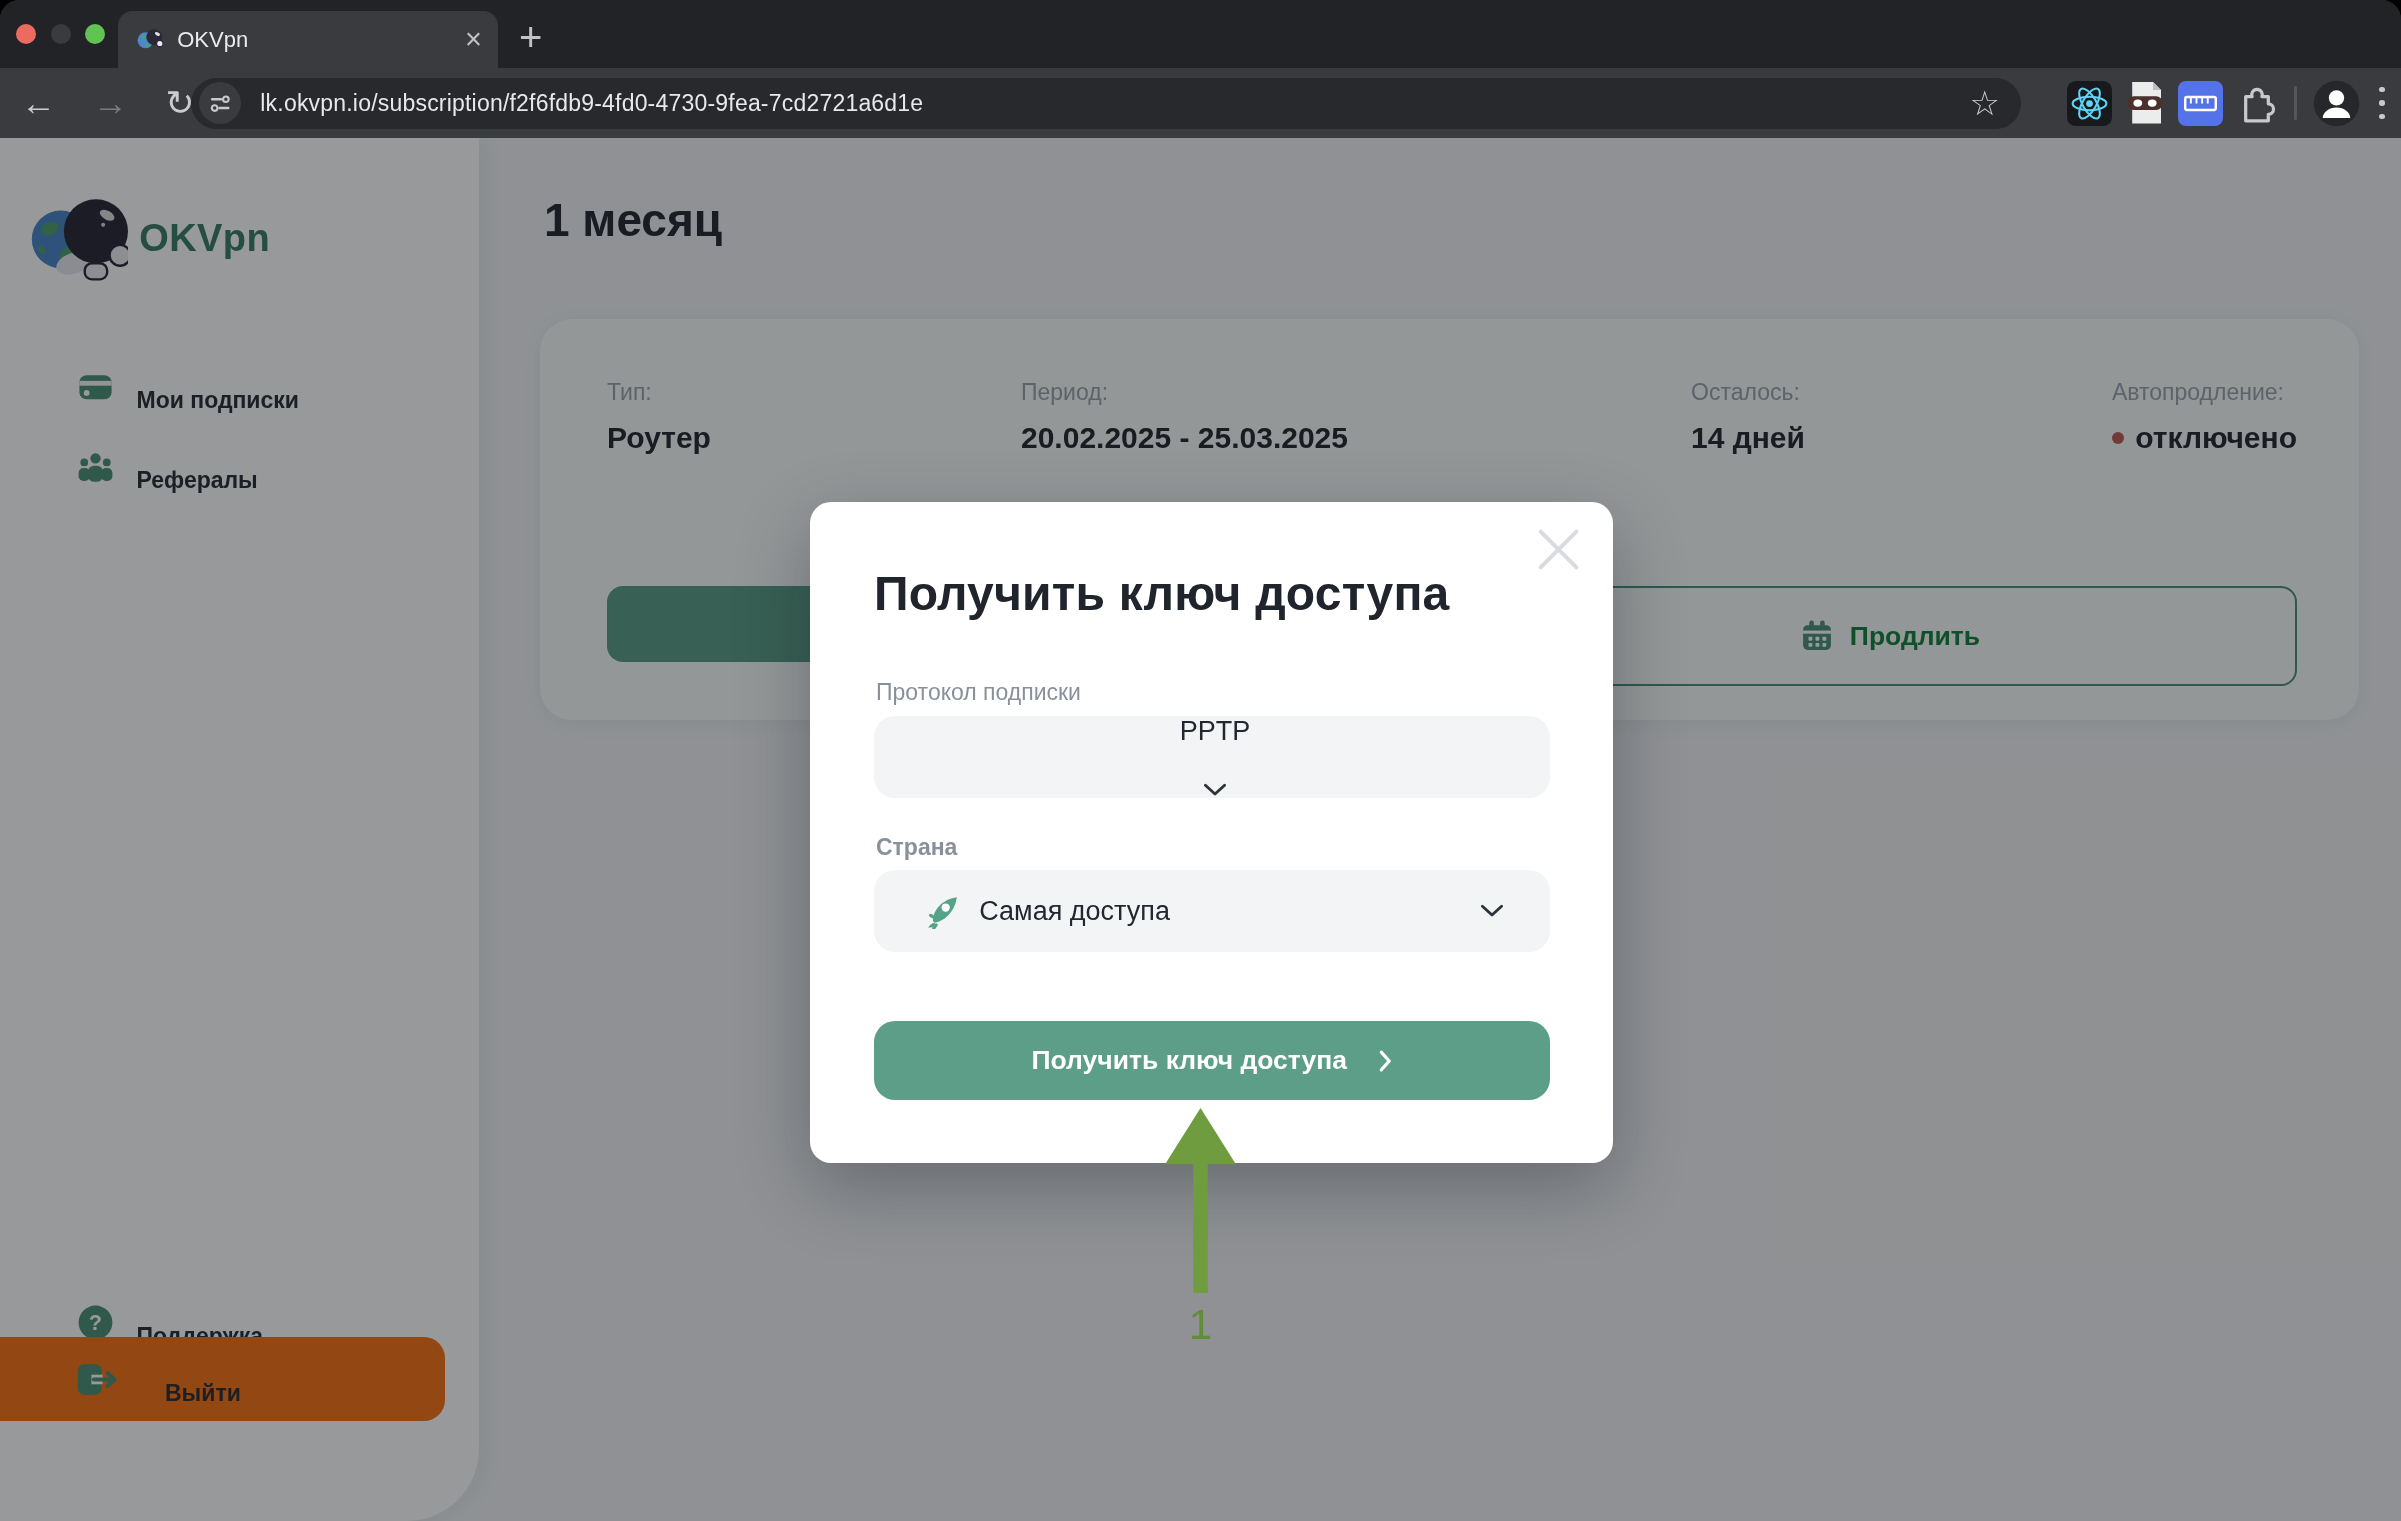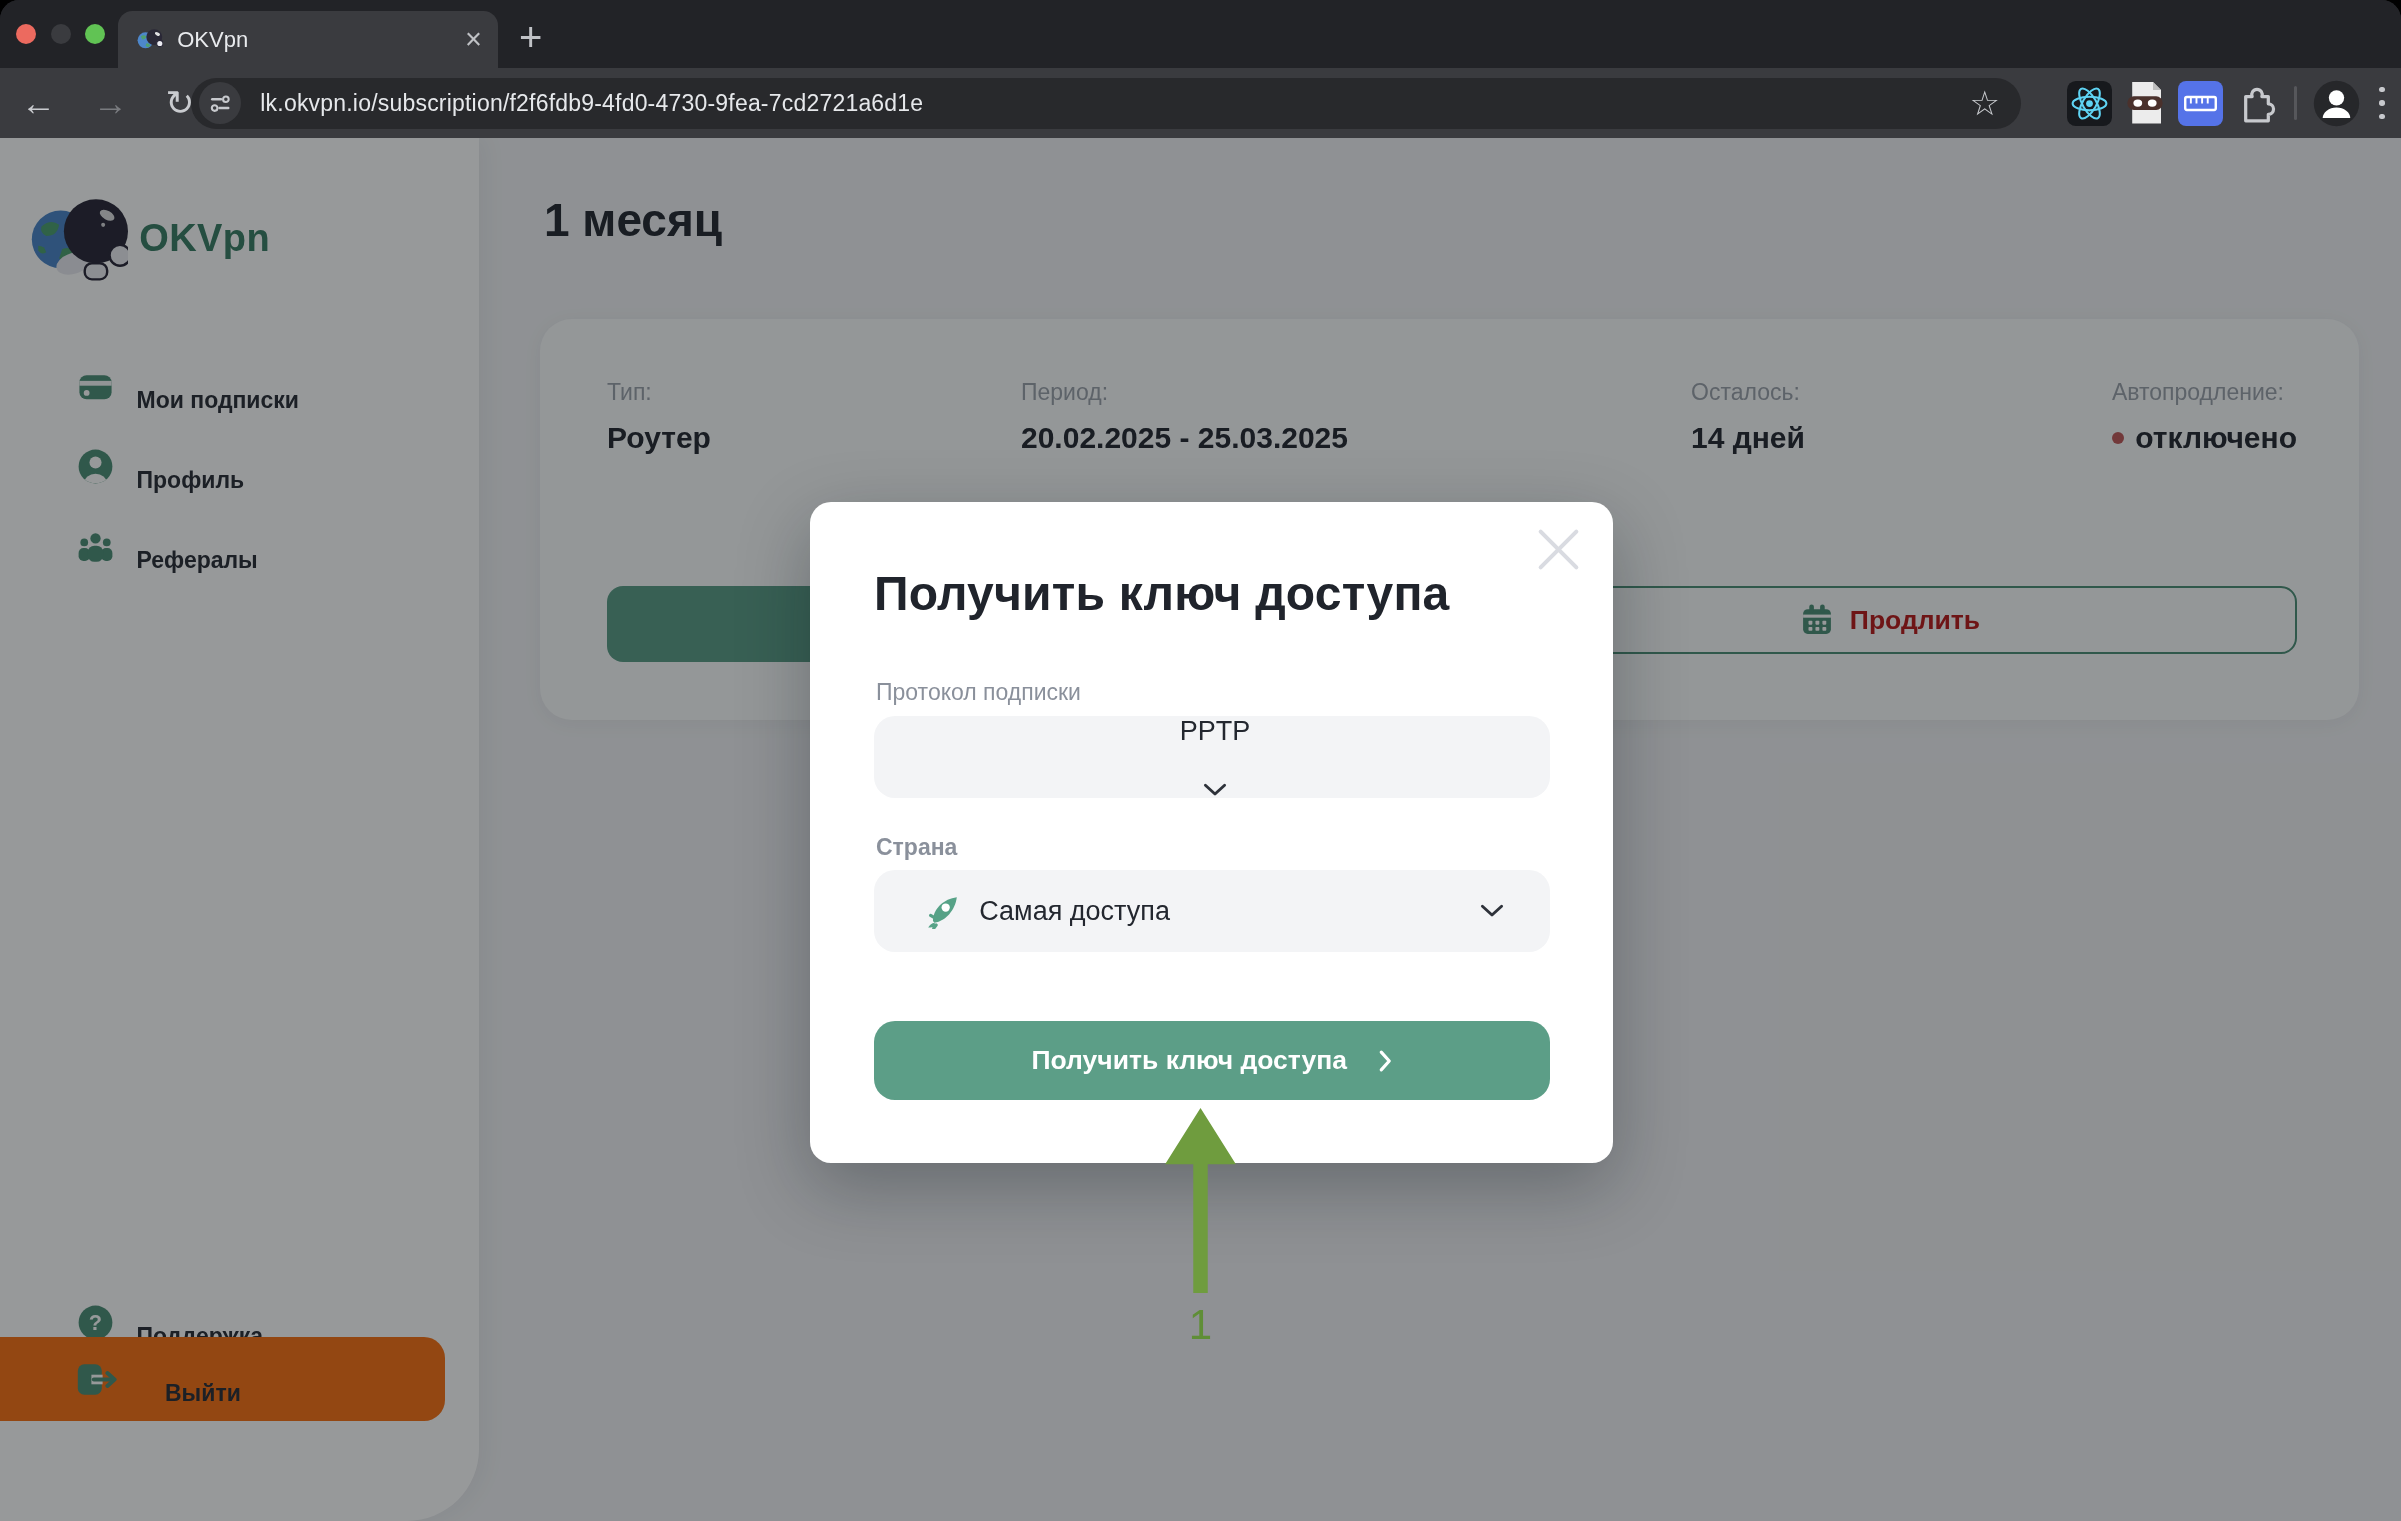--- a/index.html
+++ b/index.html
@@ -50,23 +50,23 @@
   .card { position:absolute; left:540px; top:181px; width:1819px; height:401px; background:#FAFBFC;
           border-radius:32px; box-shadow:0 3.2px 19.3px rgba(30,40,50,.05); z-index:1; }
   .col { position:absolute; top:60px; }
   .col .lab { font-size:23px; color:#9CA2AB; margin-bottom:14.5px; }
   .col .val { font-size:30px; font-weight:700; color:#262A33; }
   .c1 { left:67px; } .c2 { left:481px; } .c3 { left:1151px; } .c4 { right:62px; }
   .dot-red { display:inline-block; width:12px; height:12px; border-radius:50%; background:#C05B5B;
              margin-right:11.3px; vertical-align:3.2px; }
   .btn-filled { position:absolute; left:67px; top:267px; width:836px; height:76px; border-radius:16px;
                 background:#5C9E87; border:none; }
-  .btn-outline { position:absolute; left:943px; top:267px; width:814px; height:68px; border-radius:16px;
+  .btn-outline { position:absolute; left:943px; top:267px; width:814px; height:100px; border-radius:16px;
                  background:transparent; border:2px solid #4E8F77; display:flex; align-items:center;
-                 justify-content:center; gap:16px; font-size:26.5px; font-weight:600; color:#b91c1c; }
+                 justify-content:center; gap:16px; font-size:26.5px; font-weight:600; color:#15803d; }
 
   
   .modal { position:absolute; left:810px; top:364px; width:803px; height:661px; background:#fff;
            border-radius:21px; z-index:10; box-shadow:0 24px 72px rgba(10,20,25,.30); }
   .modal-close { position:absolute; top:24px; right:31px; width:47px; height:47px; }
   .modal-title { position:absolute; left:64px; top:64px; font-size:48px; font-weight:800; color:#20242C; letter-spacing:0.2px; }
   .field-label { position:absolute; left:66px; font-size:23px; color:#8A909B; }
   .fl1 { top:177px; } .fl2 { top:332px;font-weight:bold; }
   .select { position:absolute; left:64px; width:676px; height:82px; background:#F3F4F6; border-radius:21px;
             display:flex; align-items:center; padding:0 45px 0 51px; }
@@ -193,35 +193,20 @@
         <div class="nav-item">
           <svg width="37" height="37" viewBox="0 0 46 46">
             <rect x="3" y="9" width="40" height="30" rx="9" fill="#4E8F77"></rect>
             <rect x="3" y="16" width="40" height="6" fill="#FFFFFF" opacity=".95"></rect>
             <circle cx="12" cy="31" r="3.6" fill="#fff"></circle>
           </svg>
           <span class="nav-label">Мои подписки</span>
         </div>
         <div class="nav-item">
           <svg width="37" height="37" viewBox="0 0 46 46">
-            <defs>
-                <clipPath id="pc">
-                  <circle cx="23" cy="23" r="21"></circle>
-                </clipPath>
-              </defs>
-            <circle cx="23" cy="23" r="21" fill="#4E8F77"></circle>
-            <g clip-path="url(#pc)">
-              <circle cx="23" cy="18" r="7.5" fill="#fff"></circle>
-              <path d="M9,44 a14,12 0 0 1 28,0 z" fill="#fff"></path>
-            </g>
-          </svg>
-          <span class="nav-label">Профиль</span>
-        </div>
-        <div class="nav-item">
-          <svg width="37" height="37" viewBox="0 0 46 46">
             <g fill="#4E8F77">
               <circle cx="9" cy="18" r="4.8"></circle>
                 <rect x="2" y="25" width="14" height="16" rx="6"></rect>
               <circle cx="37" cy="18" r="4.8"></circle>
                 <rect x="30" y="25" width="14" height="16" rx="6"></rect>
               <circle cx="23" cy="13" r="6.4"></circle>
                 <rect x="13.5" y="22" width="19" height="20" rx="8"></rect>
             </g>
           </svg>
           <span class="nav-label">Рефералы</span>

